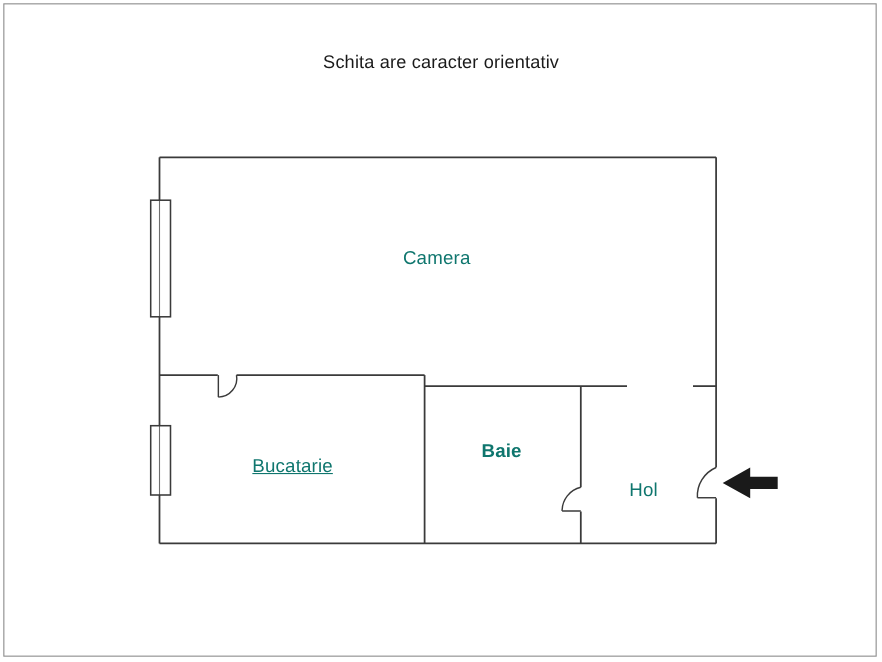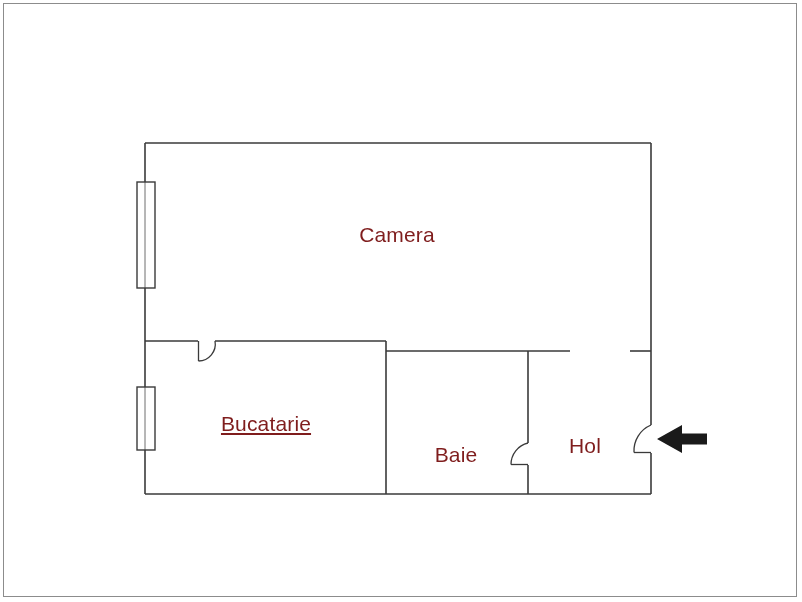--- a/index.html
+++ b/index.html
@@ -39,34 +39,35 @@
     letter-spacing: 0.15px;
     white-space: nowrap;
   }
   #floorplan-svg {
     position: absolute;
     left: 0;
     top: 0;
   }
   .room-label {
     position: absolute;
-    font-size: 21px;
-    color: #7f1d1d;
+    font-size: 17px;
+    color: #0f766e;
     white-space: nowrap;
     transform: translate(-50%, -50%);
     letter-spacing: 0.15px;
   }
 </style>
 </head>
 <body>
 
 <div id="page">
 
   <div id="page-border"></div>
 
+  <div id="plan-title">Schita are caracter orientativ</div>
 
   <svg id="floorplan-svg" width="802" height="602">
 
     <g>
 
       <line x1="145" y1="143" x2="651" y2="143" stroke="#3a3a3a" stroke-width="1.6"></line>
 
       <line x1="651" y1="143" x2="651" y2="425" stroke="#3a3a3a" stroke-width="1.6"></line>
 
       <line x1="651" y1="453" x2="651" y2="494" stroke="#3a3a3a" stroke-width="1.6"></line>
@@ -123,17 +124,17 @@
       <path d="M 657 439 L 682 425 L 682 433.5 L 707 433.5 L 707 444.5
                L 682 444.5 L 682 453 Z" fill="#1a1a1a"></path>
     </g>
 
   </svg>
 
   <div class="room-label" style="left:397px; top:235px;">Camera</div>
 
   <div class="room-label" style="left:266px; top:424px;text-decoration:underline;">Bucatarie</div>
 
-  <div class="room-label" style="left:456px; top:455px;">Baie</div>
+  <div class="room-label" style="left:456px; top:410px;font-weight:bold;">Baie</div>
 
   <div class="room-label" style="left:585px; top:435px;margin-top:11px;">Hol</div>
 
 </div>
 
 </body></html>

